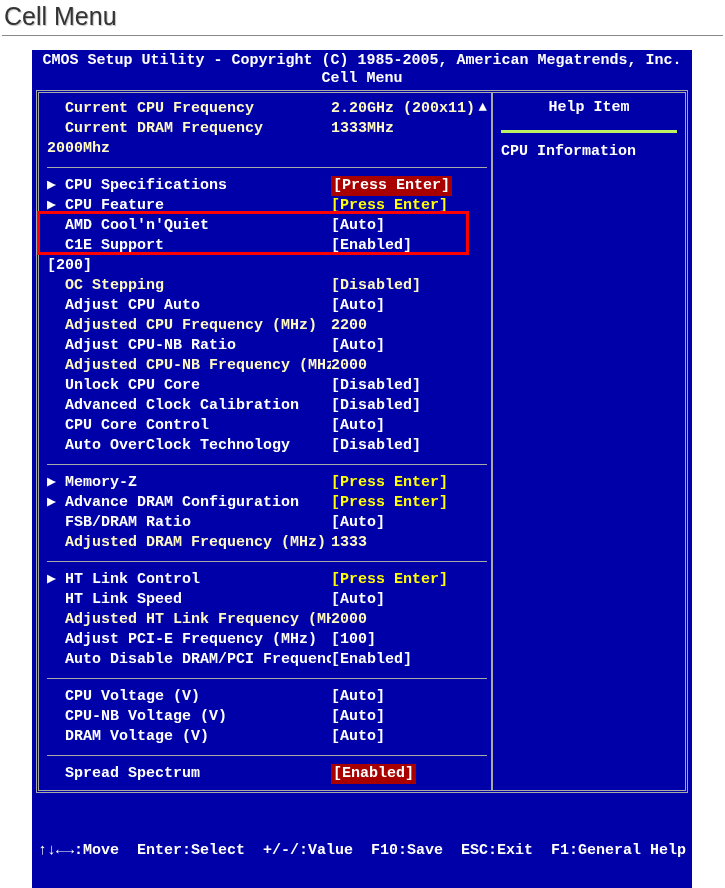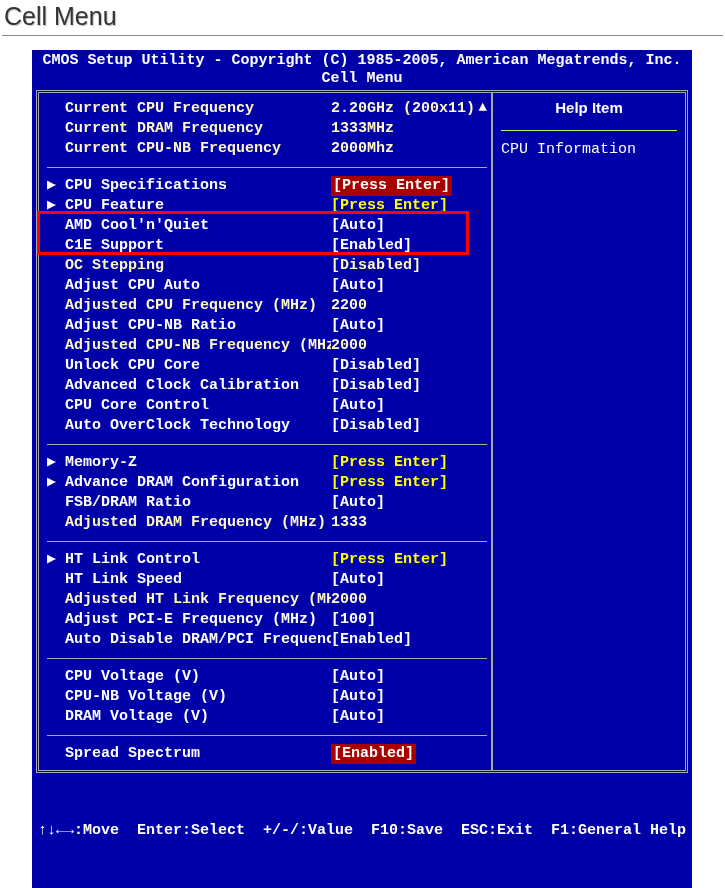--- a/index.html
+++ b/index.html
@@ -44,32 +44,32 @@
       padding: 6px 4px 6px 8px;
       border-right: 2px solid #a8a8a8;
       position: relative;
     }
     .right-pane {
       width: 192px;
       padding: 6px 8px;
     }
     .help-title {
       color: white;
-      font-family: Liberation Sans, sans-serif;
+      font-family: Liberation Mono, monospace;
       font-weight: bold;
       font-size: 15px;
       text-align: center;
       padding-bottom: 14px;
-      border-bottom: 1px solid #bef264;
+      border-bottom: 3px solid #bef264;
       margin-bottom: 10px;
     }
     .help-body {
       color: white;
       font-family: "Courier New", monospace;
-      font-weight: normal;
+      font-weight: bold;
       font-size: 15px;
     }
     .row {
       display: flex;
       font-family: "Courier New", monospace;
       font-weight: bold;
       font-size: 15px;
       line-height: 20px;
       white-space: pre;
     }
@@ -132,27 +132,27 @@
     <div>CMOS Setup Utility - Copyright (C) 1985-2005, American Megatrends, Inc.</div>
     <div>Cell Menu</div>
   </div>
 
   <div class="bios-frame">
     <div class="left-pane">
       <span class="scroll-up">▲</span>
       <div id="menu-content">
           <div class="row dim"><span class="label"><span class="indent">  </span><span>Current CPU Frequency</span></span><span class="val">2.20GHz (200x11)</span></div>
           <div class="row dim"><span class="label"><span class="indent">  </span><span>Current DRAM Frequency</span></span><span class="val">1333MHz</span></div>
-          <div class="row dim"><span class="label"><span class="indent">  </span><span>Current CPU-NB Frequency</span></span><span class="val">2000Mhz</span></div>
+          <div class="row dim"><span class="val">2000Mhz</span></div>
           <div class="sep"></div>
           <div class="row white"><span class="label"><span class="tri">▶ </span><span>CPU Specifications</span></span><span class="val"><span class="redbox">[Press Enter]</span></span></div>
           <div class="row white"><span class="label"><span class="tri">▶ </span><span>CPU Feature</span></span><span class="val yellow">[Press Enter]</span></div>
           <div class="row white"><span class="label"><span class="indent">  </span><span>AMD Cool'n'Quiet</span></span><span class="val">[Auto]</span></div>
           <div class="row white"><span class="label"><span class="indent">  </span><span>C1E Support</span></span><span class="val">[Enabled]</span></div>
-          <div class="row white"></div>
+          <div class="row white"><span class="val">[200]</span></div>
           <div class="row dim"><span class="label"><span class="indent">  </span><span>OC Stepping</span></span><span class="val">[Disabled]</span></div>
           <div class="row white"><span class="label"><span class="indent">  </span><span>Adjust CPU Auto</span></span><span class="val">[Auto]</span></div>
           <div class="row dim"><span class="label"><span class="indent">  </span><span>Adjusted CPU Frequency (MHz)</span></span><span class="val">2200</span></div>
           <div class="row white"><span class="label"><span class="indent">  </span><span>Adjust CPU-NB Ratio</span></span><span class="val">[Auto]</span></div>
           <div class="row dim"><span class="label"><span class="indent">  </span><span>Adjusted CPU-NB Frequency (MHz)</span></span><span class="val">2000</span></div>
           <div class="row white"><span class="label"><span class="indent">  </span><span>Unlock CPU Core</span></span><span class="val">[Disabled]</span></div>
           <div class="row white"><span class="label"><span class="indent">  </span><span>Advanced Clock Calibration</span></span><span class="val">[Disabled]</span></div>
           <div class="row white"><span class="label"><span class="indent">  </span><span>CPU Core Control</span></span><span class="val">[Auto]</span></div>
           <div class="row white"><span class="label"><span class="indent">  </span><span>Auto OverClock Technology</span></span><span class="val">[Disabled]</span></div>
           <div class="sep"></div>

